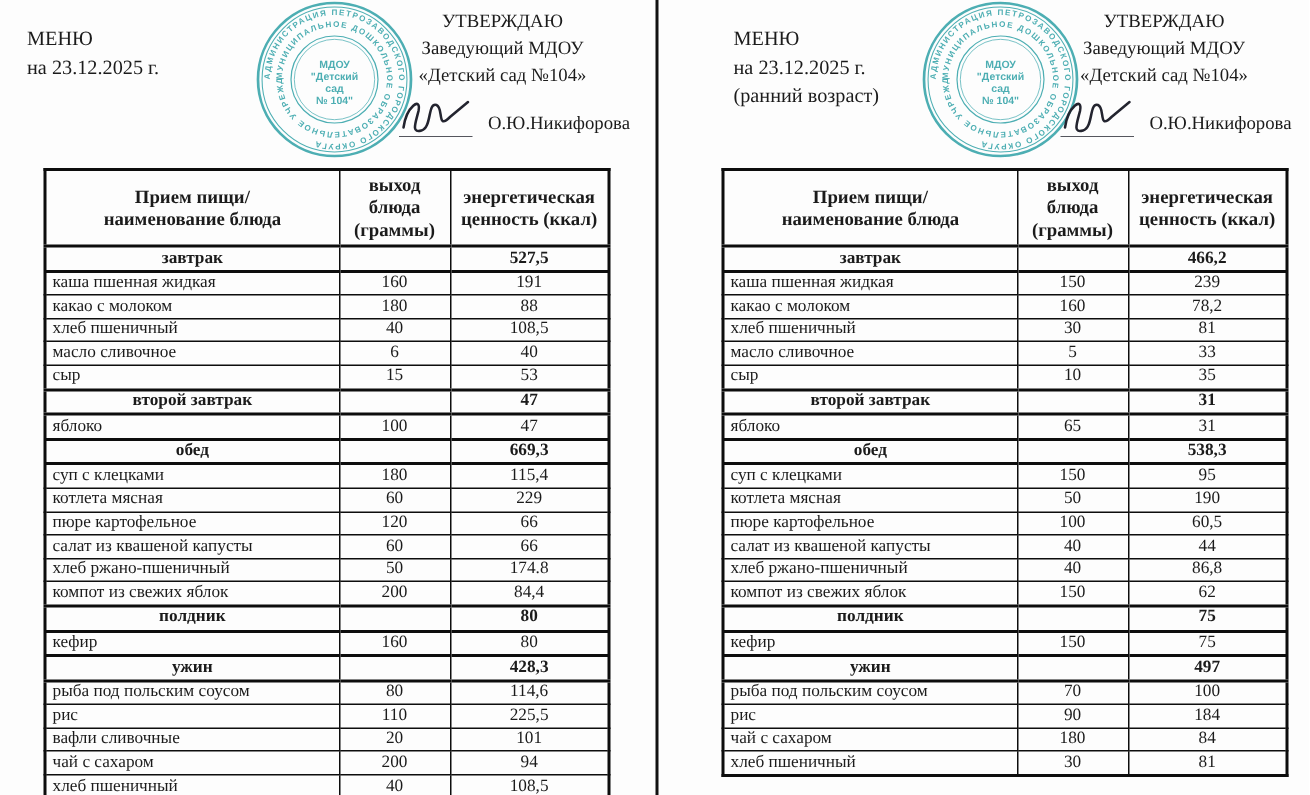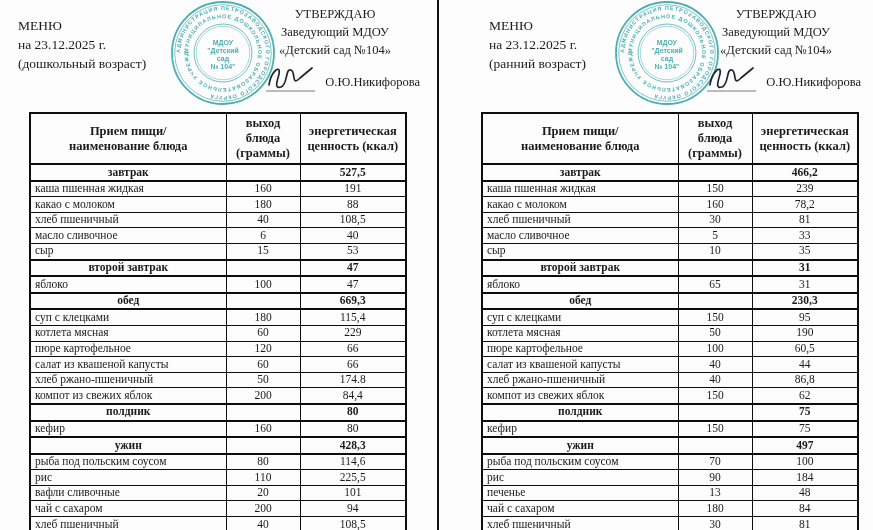--- a/index.html
+++ b/index.html
@@ -62,21 +62,20 @@
 </style>
 </head>
 <body>
 
 <div class="page">
 
   <div class="panel panel--left">
     <div class="menu-info">
       <div>МЕНЮ</div>
       <div>на 23.12.2025 г.</div>
-      <div>(дошкольный возраст)</div>
     </div>
 
     <svg class="stamp" viewBox="0 0 112 106">
       <circle cx="56" cy="53" r="51" stroke-width="1.8"></circle>
       <circle cx="56" cy="53" r="48.3" stroke-width="0.7"></circle>
       <circle cx="56" cy="53" r="29" stroke-width="0.8"></circle>
       <circle cx="56" cy="53" r="26.8" stroke-width="0.5"></circle>
       <defs>
         <path id="ringA-0" d="M 56,53 m -43,0 a 43,43 0 1 1 86,0 a 43,43 0 1 1 -86,0"></path>
         <path id="ringB-0" d="M 56,53 m -35,0 a 35,35 0 1 1 70,0 a 35,35 0 1 1 -70,0"></path>
@@ -330,21 +329,21 @@
             <td>31</td>
           </tr>
           <tr class="row-item">
             <td>яблоко</td>
             <td>65</td>
             <td>31</td>
           </tr>
           <tr class="row-section">
             <td>обед</td>
             <td></td>
-            <td>230,3</td>
+            <td>538,3</td>
           </tr>
           <tr class="row-item">
             <td>суп с клецками</td>
             <td>150</td>
             <td>95</td>
           </tr>
           <tr class="row-item">
             <td>котлета мясная</td>
             <td>50</td>
             <td>190</td>
@@ -388,25 +387,20 @@
             <td>рыба под польским соусом</td>
             <td>70</td>
             <td>100</td>
           </tr>
           <tr class="row-item">
             <td>рис</td>
             <td>90</td>
             <td>184</td>
           </tr>
           <tr class="row-item">
-            <td>печенье</td>
-            <td>13</td>
-            <td>48</td>
-          </tr>
-          <tr class="row-item">
             <td>чай с сахаром</td>
             <td>180</td>
             <td>84</td>
           </tr>
           <tr class="row-item">
             <td>хлеб пшеничный</td>
             <td>30</td>
             <td>81</td>
           </tr>
         </tbody>

